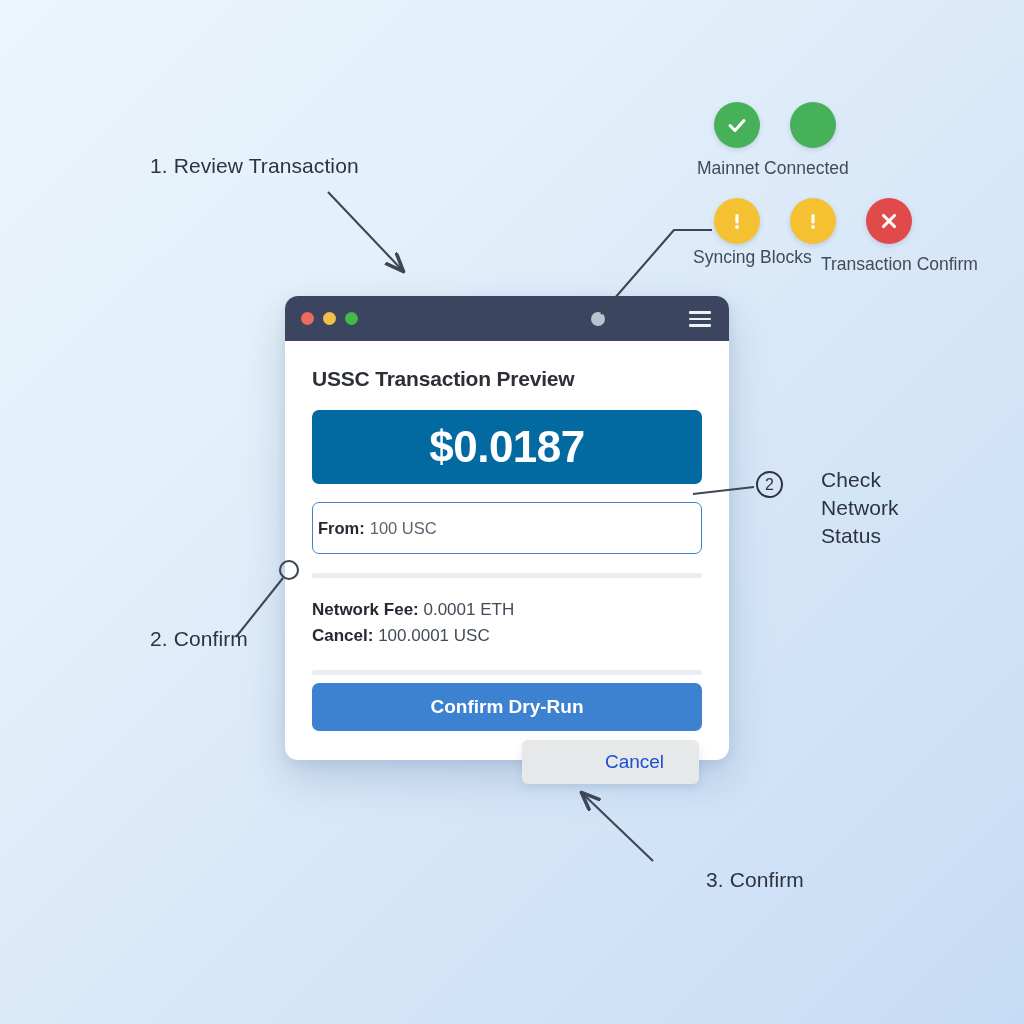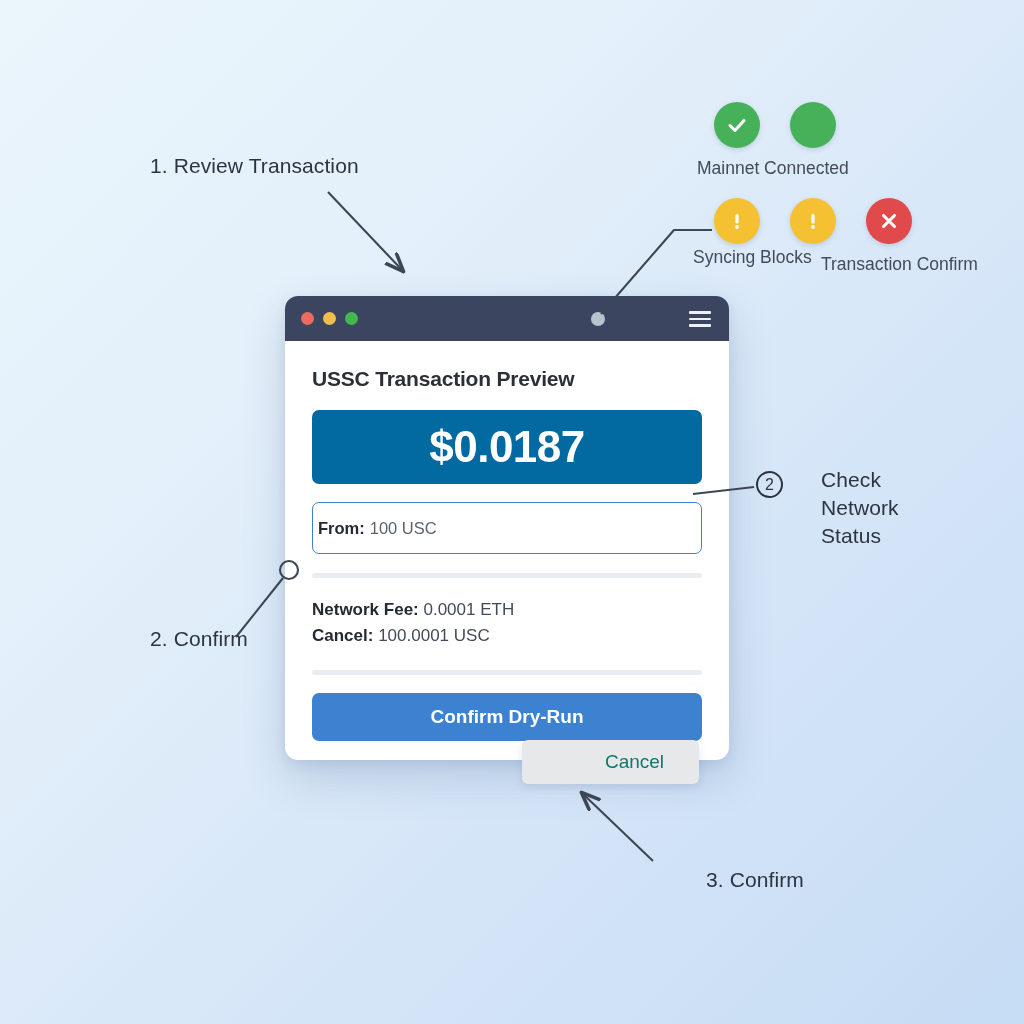--- a/index.html
+++ b/index.html
@@ -145,40 +145,40 @@
   .divider { height: 5px; background: #e9ecf0; border-radius: 3px; }
   #divider-top    { margin-top: 19px; }
   #divider-bottom { margin-top: 21px; }
 
   #fee-block { margin-top: 19px; }
   .fee-line { font-size: 17px; line-height: 26px; white-space: nowrap; }
   .fee-key { color: #242932; font-weight: bold; }
   .fee-val { color: #424b57; }
 
   #confirm-button {
-    margin-top: 18px;
+    margin-top: 8px;
     height: 48px;
     background: #3d82d1;
     border: none;
     border-radius: 7px;
     width: 100%;
     color: #ffffff;
     font-family: "Liberation Sans", sans-serif;
     font-size: 19px; font-weight: bold;
     cursor: pointer;
   }
 
   #cancel-button {
     position: absolute;
     left: 237px; top: 444px;
     width: 177px; height: 44px;
     background: #e7e8ea;
     border: none;
     border-radius: 6px;
-    color: #0f766e;
+    color: #1d4ed8;
     font-family: "Liberation Sans", sans-serif;
     font-size: 19px;
     cursor: pointer;
     box-shadow: 0 3px 9px rgba(45,80,130,.13);
     padding-left: 48px;
   }
 </style>
 </head>
 <body>
 

